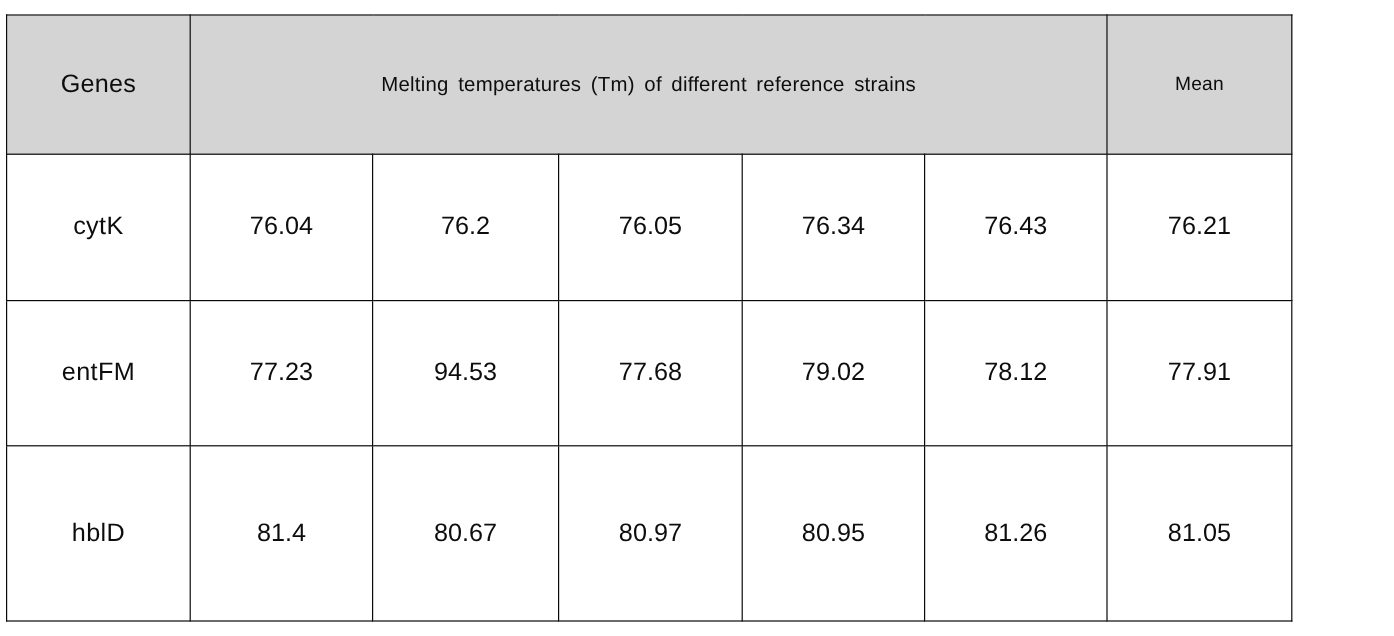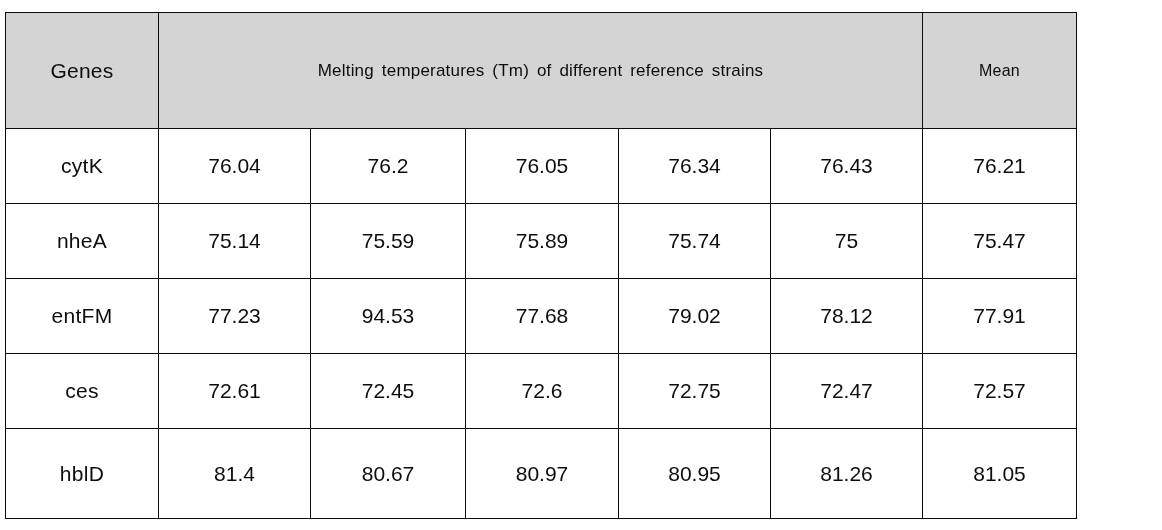--- a/index.html
+++ b/index.html
@@ -97,45 +97,27 @@
       <tr>
         <td class="gene-cell">cytK</td>
         <td class="val-cell">76.04</td>
         <td class="val-cell">76.2</td>
         <td class="val-cell">76.05</td>
         <td class="val-cell">76.34</td>
         <td class="val-cell">76.43</td>
         <td class="val-cell">76.21</td>
       </tr>
       <tr>
-        <td class="gene-cell">nheA</td>
-        <td class="val-cell">75.14</td>
-        <td class="val-cell">75.59</td>
-        <td class="val-cell">75.89</td>
-        <td class="val-cell">75.74</td>
-        <td class="val-cell">75</td>
-        <td class="val-cell">75.47</td>
-      </tr>
-      <tr>
         <td class="gene-cell">entFM</td>
         <td class="val-cell">77.23</td>
         <td class="val-cell">94.53</td>
         <td class="val-cell">77.68</td>
         <td class="val-cell">79.02</td>
         <td class="val-cell">78.12</td>
         <td class="val-cell">77.91</td>
-      </tr>
-      <tr>
-        <td class="gene-cell">ces</td>
-        <td class="val-cell">72.61</td>
-        <td class="val-cell">72.45</td>
-        <td class="val-cell">72.6</td>
-        <td class="val-cell">72.75</td>
-        <td class="val-cell">72.47</td>
-        <td class="val-cell">72.57</td>
       </tr>
       <tr class="last-row">
         <td class="gene-cell">hblD</td>
         <td class="val-cell">81.4</td>
         <td class="val-cell">80.67</td>
         <td class="val-cell">80.97</td>
         <td class="val-cell">80.95</td>
         <td class="val-cell">81.26</td>
         <td class="val-cell">81.05</td>
       </tr>

